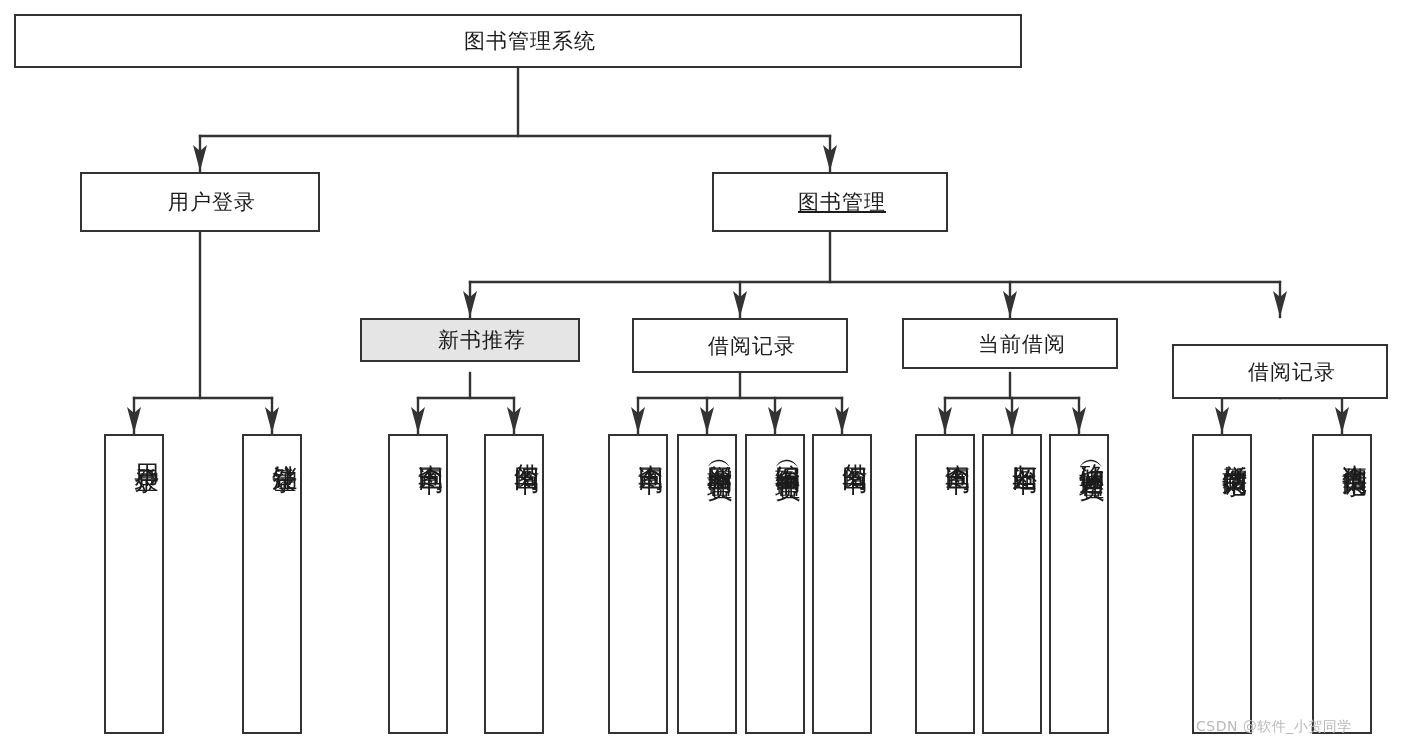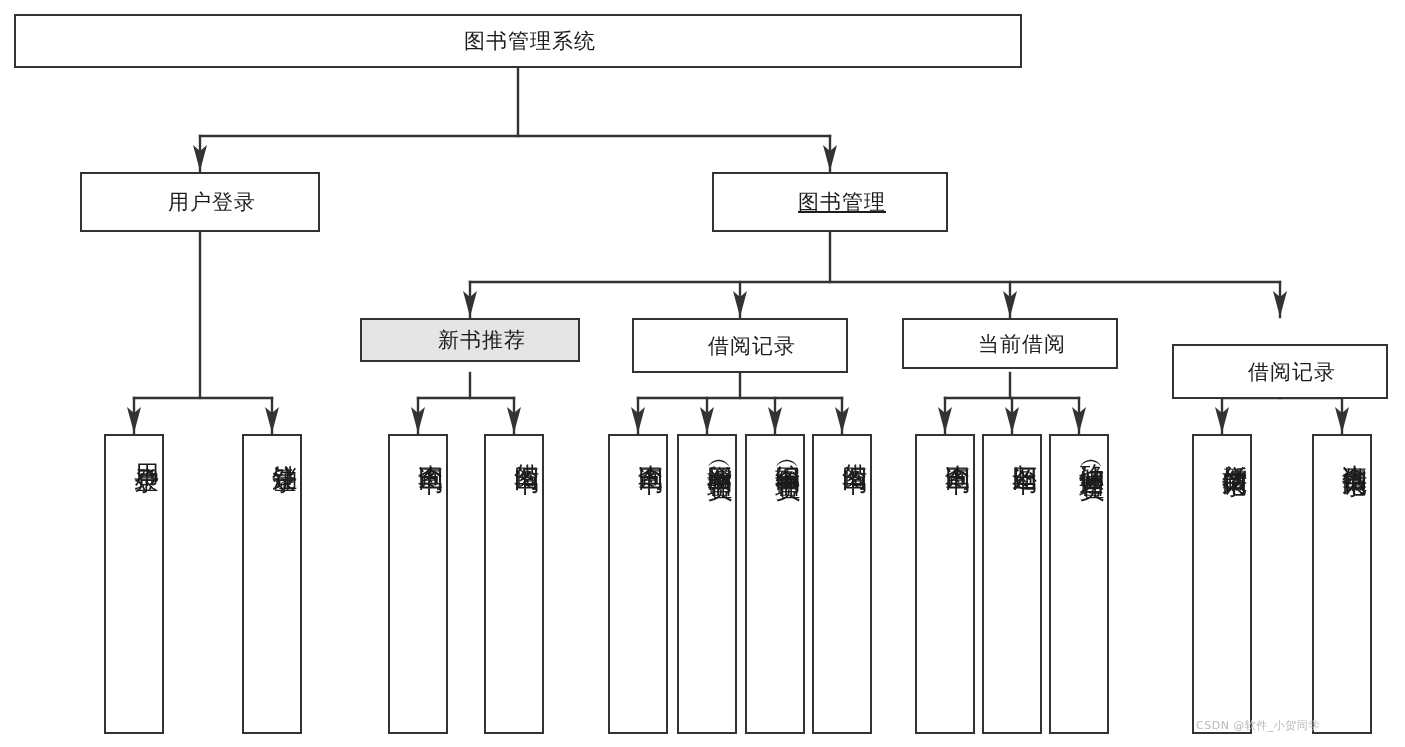--- a/index.html
+++ b/index.html
@@ -52,21 +52,21 @@
     line-height: 1.06;
     letter-spacing: 2px;
     white-space: nowrap;
   }
   .node .hlabel {
     white-space: nowrap;
   }
   #watermark {
     position: absolute;
     color: #b9b9b9;
-    font-size: 11px;
+    font-size: 14px;
     letter-spacing: 0.5px;
     white-space: nowrap;
     pointer-events: none;
   }
 </style>
 </head>
 <body>
 
 <div id="canvas">
   <svg id="wires" viewBox="0 0 1405 747" xmlns="http://www.w3.org/2000/svg">

